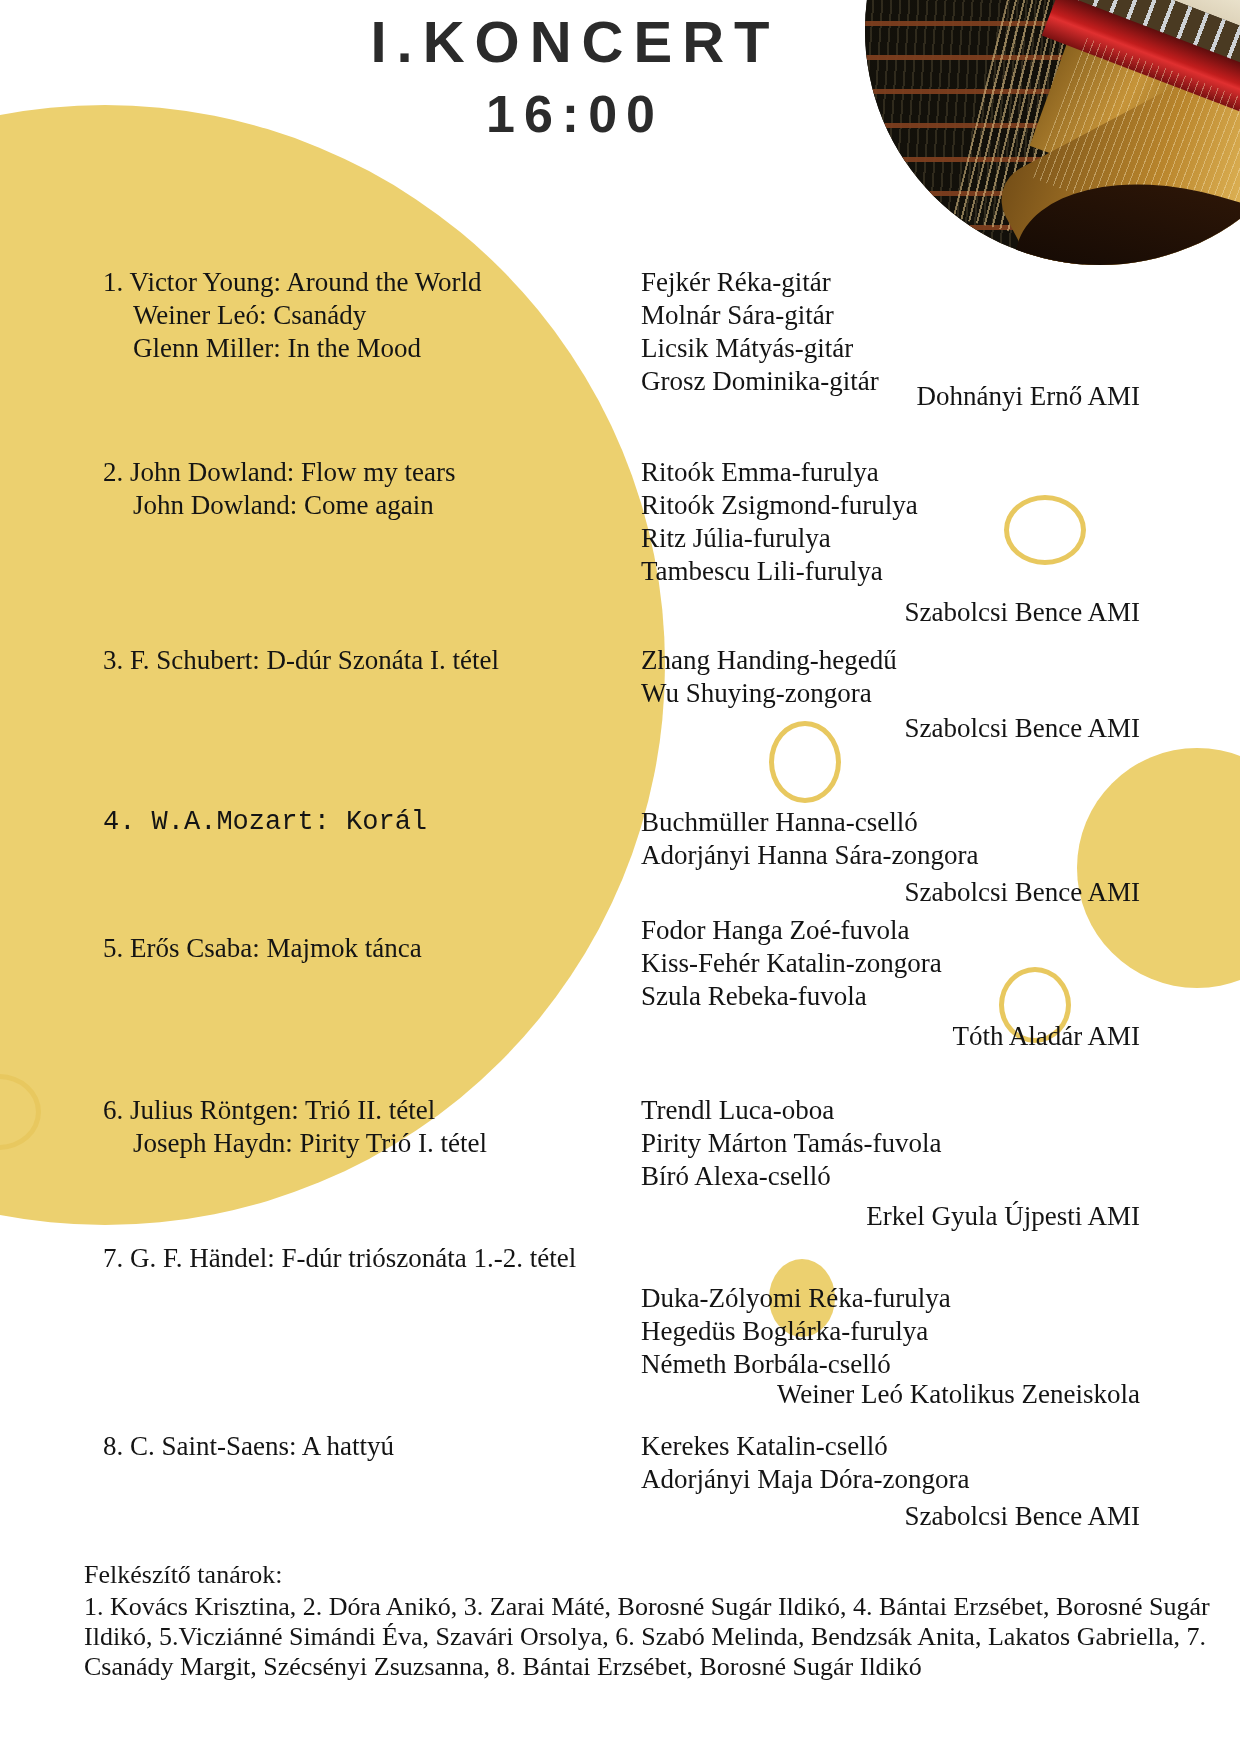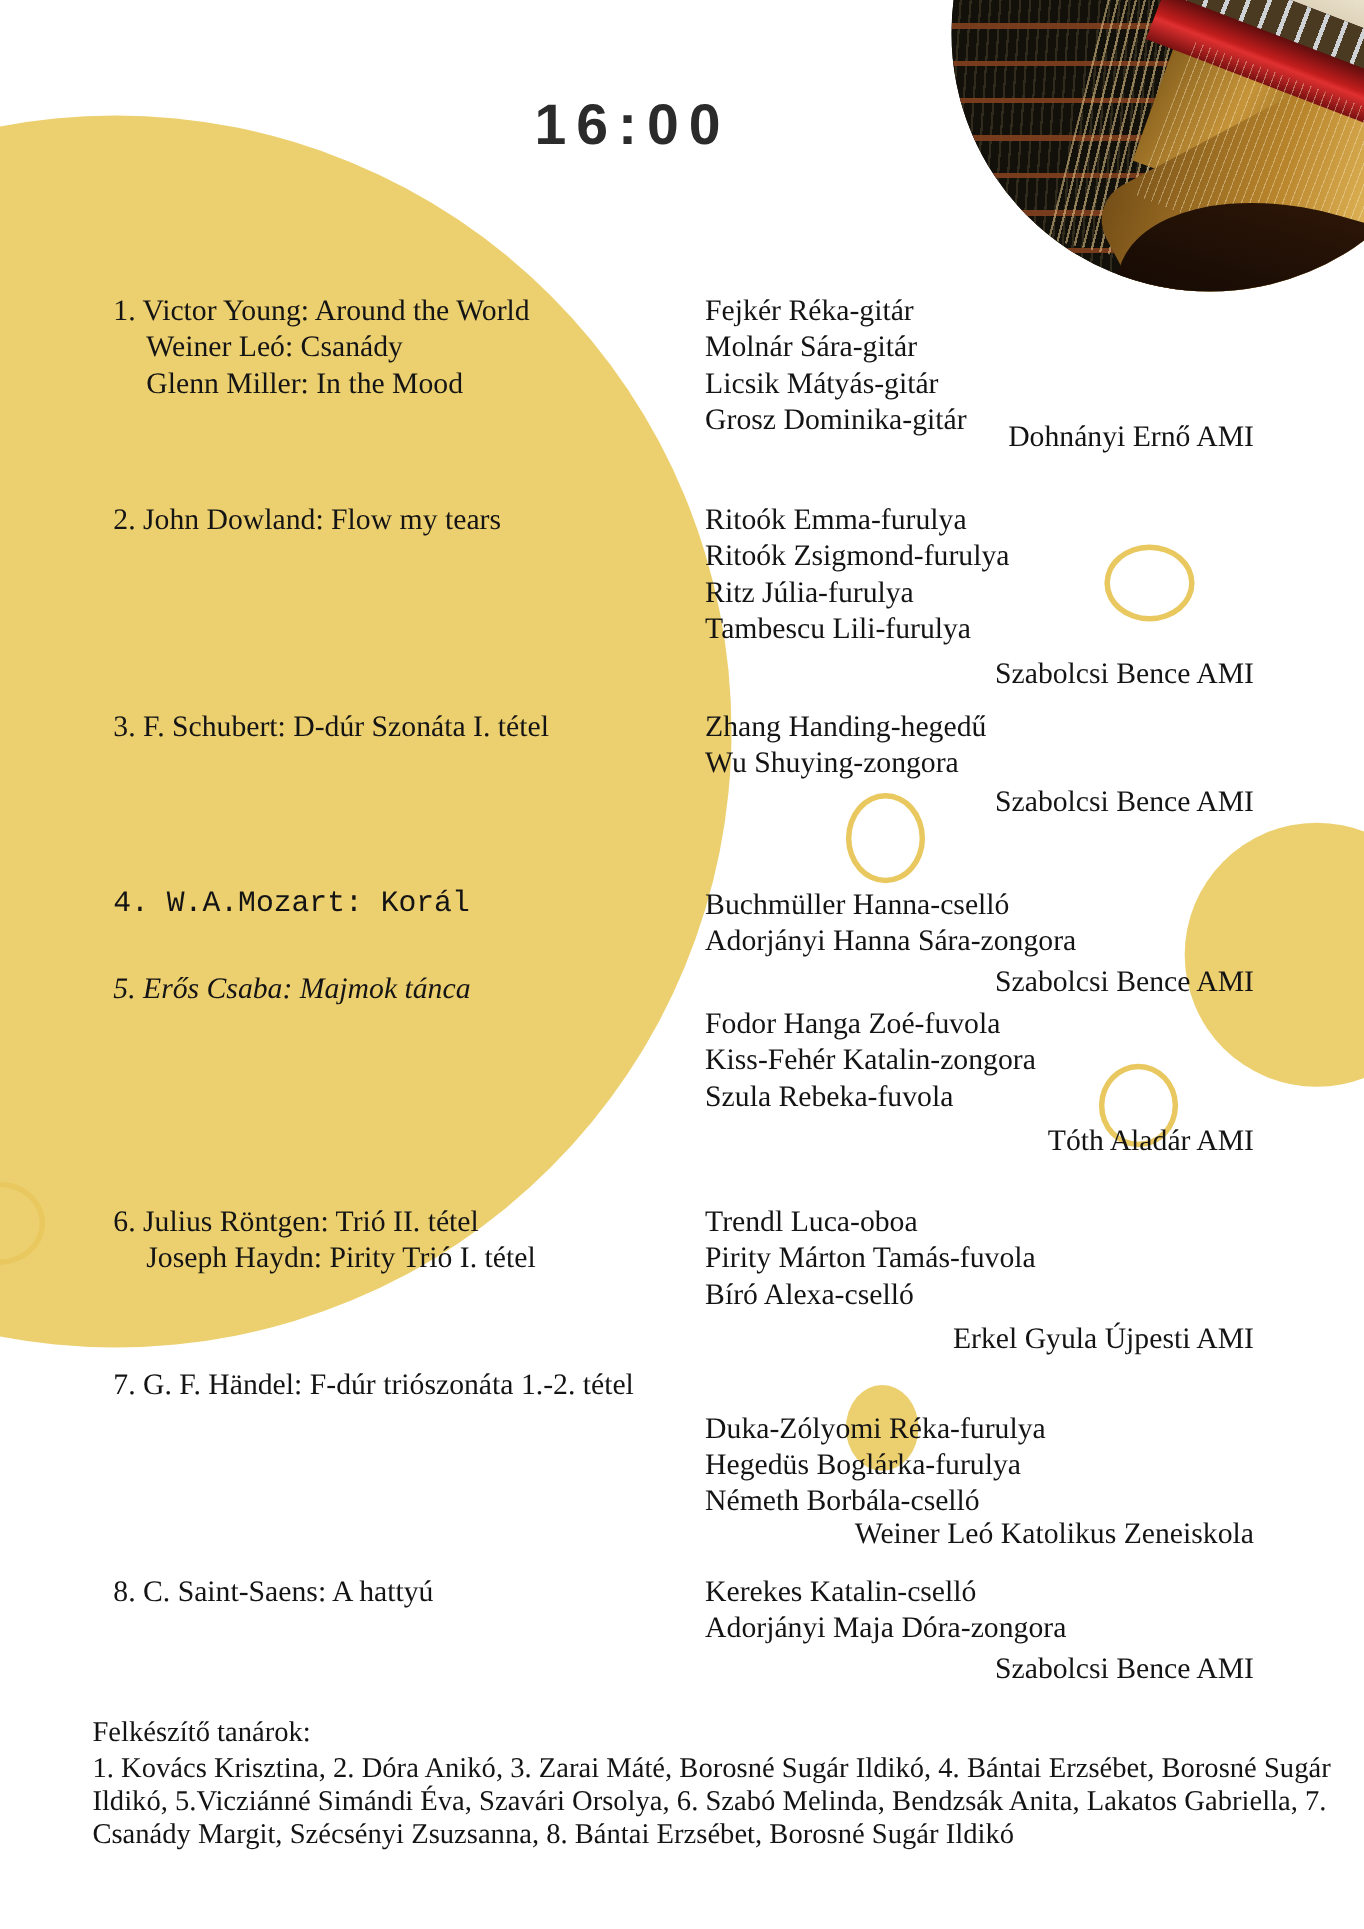--- a/index.html
+++ b/index.html
@@ -79,37 +79,39 @@
     <div class="layer p-strfine"></div>
     <div class="layer p-plate2"></div>
     <div class="layer p-plate"></div>
     <div class="layer p-cream"></div>
     <div class="layer p-pins"></div>
     <div class="layer p-felt"></div>
     <div class="layer p-str2"></div>
     <div class="layer p-rim"></div>
   </div>
 
+  <div id="title1" class="z">I.KONCERT</div>
   <div id="title2" class="z">16:00</div>
 
   <div class="z titles" style="top:266px;">
     <div>1. Victor Young: Around the World</div>
     <div class="cont">Weiner Leó: Csanády</div>
     <div class="cont">Glenn Miller: In the Mood</div>
   </div>
   <div class="z perf" style="top:266px;">
     <div>Fejkér Réka-gitár</div>
     <div>Molnár Sára-gitár</div>
     <div>Licsik Mátyás-gitár</div>
     <div>Grosz Dominika-gitár</div>
   </div>
   <div class="z school" style="top:380px;">Dohnányi Ernő AMI</div>
 
   <div class="z titles" style="top:456px;">
     <div>2. John Dowland: Flow my tears</div>
+    <div class="cont">John Dowland: Come again</div>
   </div>
   <div class="z perf" style="top:456px;">
     <div>Ritoók Emma-furulya</div>
     <div>Ritoók Zsigmond-furulya</div>
     <div>Ritz Júlia-furulya</div>
     <div>Tambescu Lili-furulya</div>
   </div>
   <div class="z school" style="top:596px;">Szabolcsi Bence AMI</div>
 
   <div class="z titles" style="top:644px;">
@@ -123,21 +125,21 @@
 
   <div class="z titles" style="top:806px;font-family:Liberation Mono, monospace;">
     <div>4. W.A.Mozart: Korál</div>
   </div>
   <div class="z perf" style="top:806px;">
     <div>Buchmüller Hanna-cselló</div>
     <div>Adorjányi Hanna Sára-zongora</div>
   </div>
   <div class="z school" style="top:876px;">Szabolcsi Bence AMI</div>
 
-  <div class="z titles" style="top:882px;font-style:italic;">
+  <div class="z titles" style="top:932px;">
     <div>5. Erős Csaba: Majmok tánca</div>
   </div>
   <div class="z perf" style="top:914px;">
     <div>Fodor Hanga Zoé-fuvola</div>
     <div>Kiss-Fehér Katalin-zongora</div>
     <div>Szula Rebeka-fuvola</div>
   </div>
   <div class="z school" style="top:1020px;">Tóth Aladár AMI</div>
 
   <div class="z titles" style="top:1094px;">

